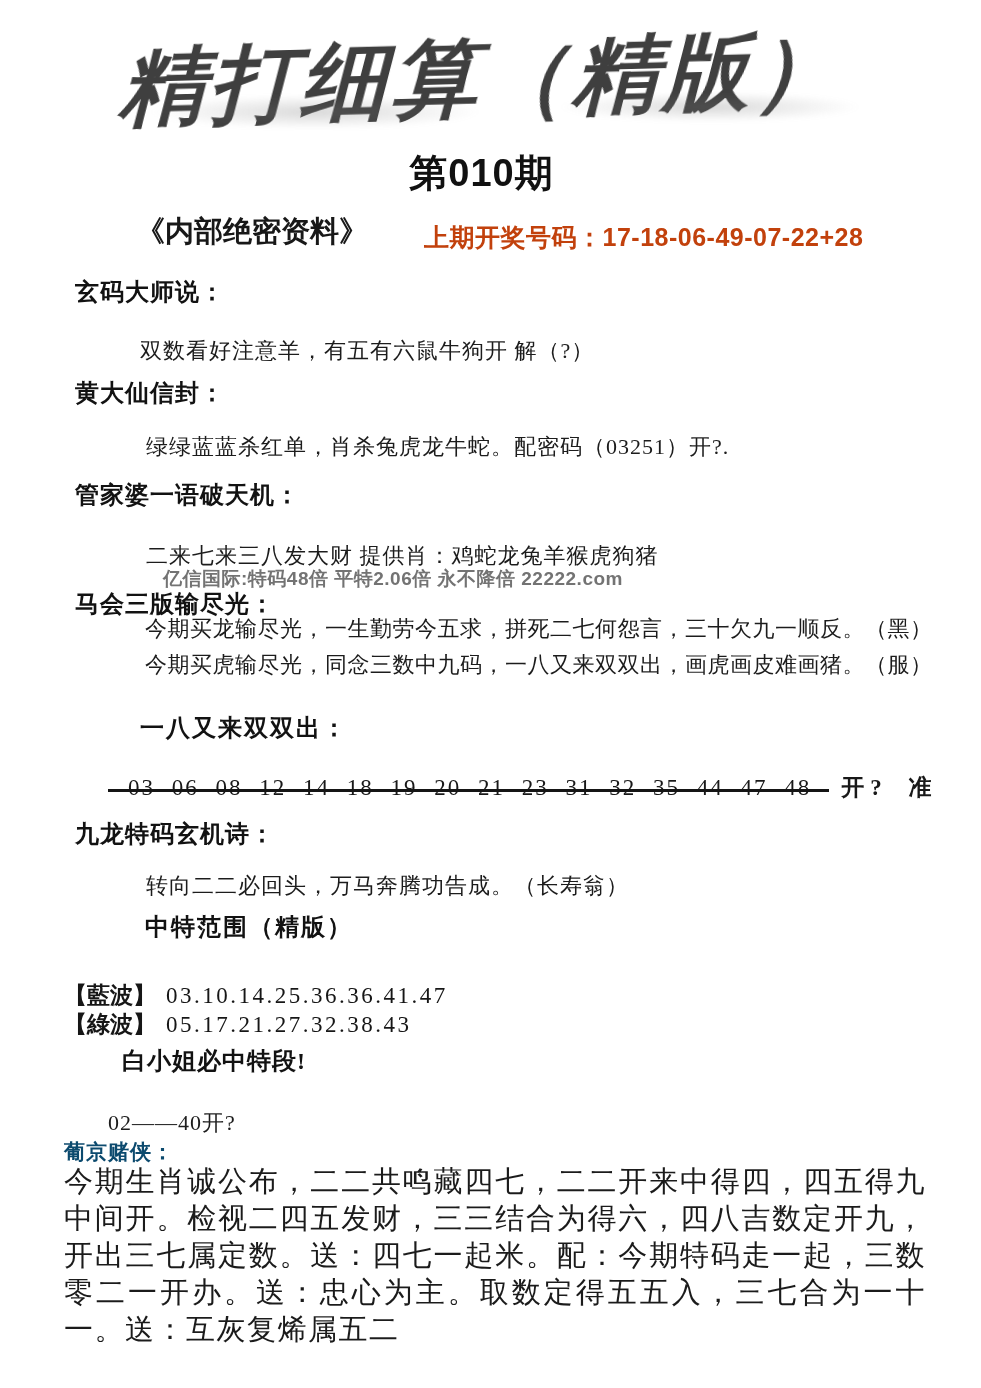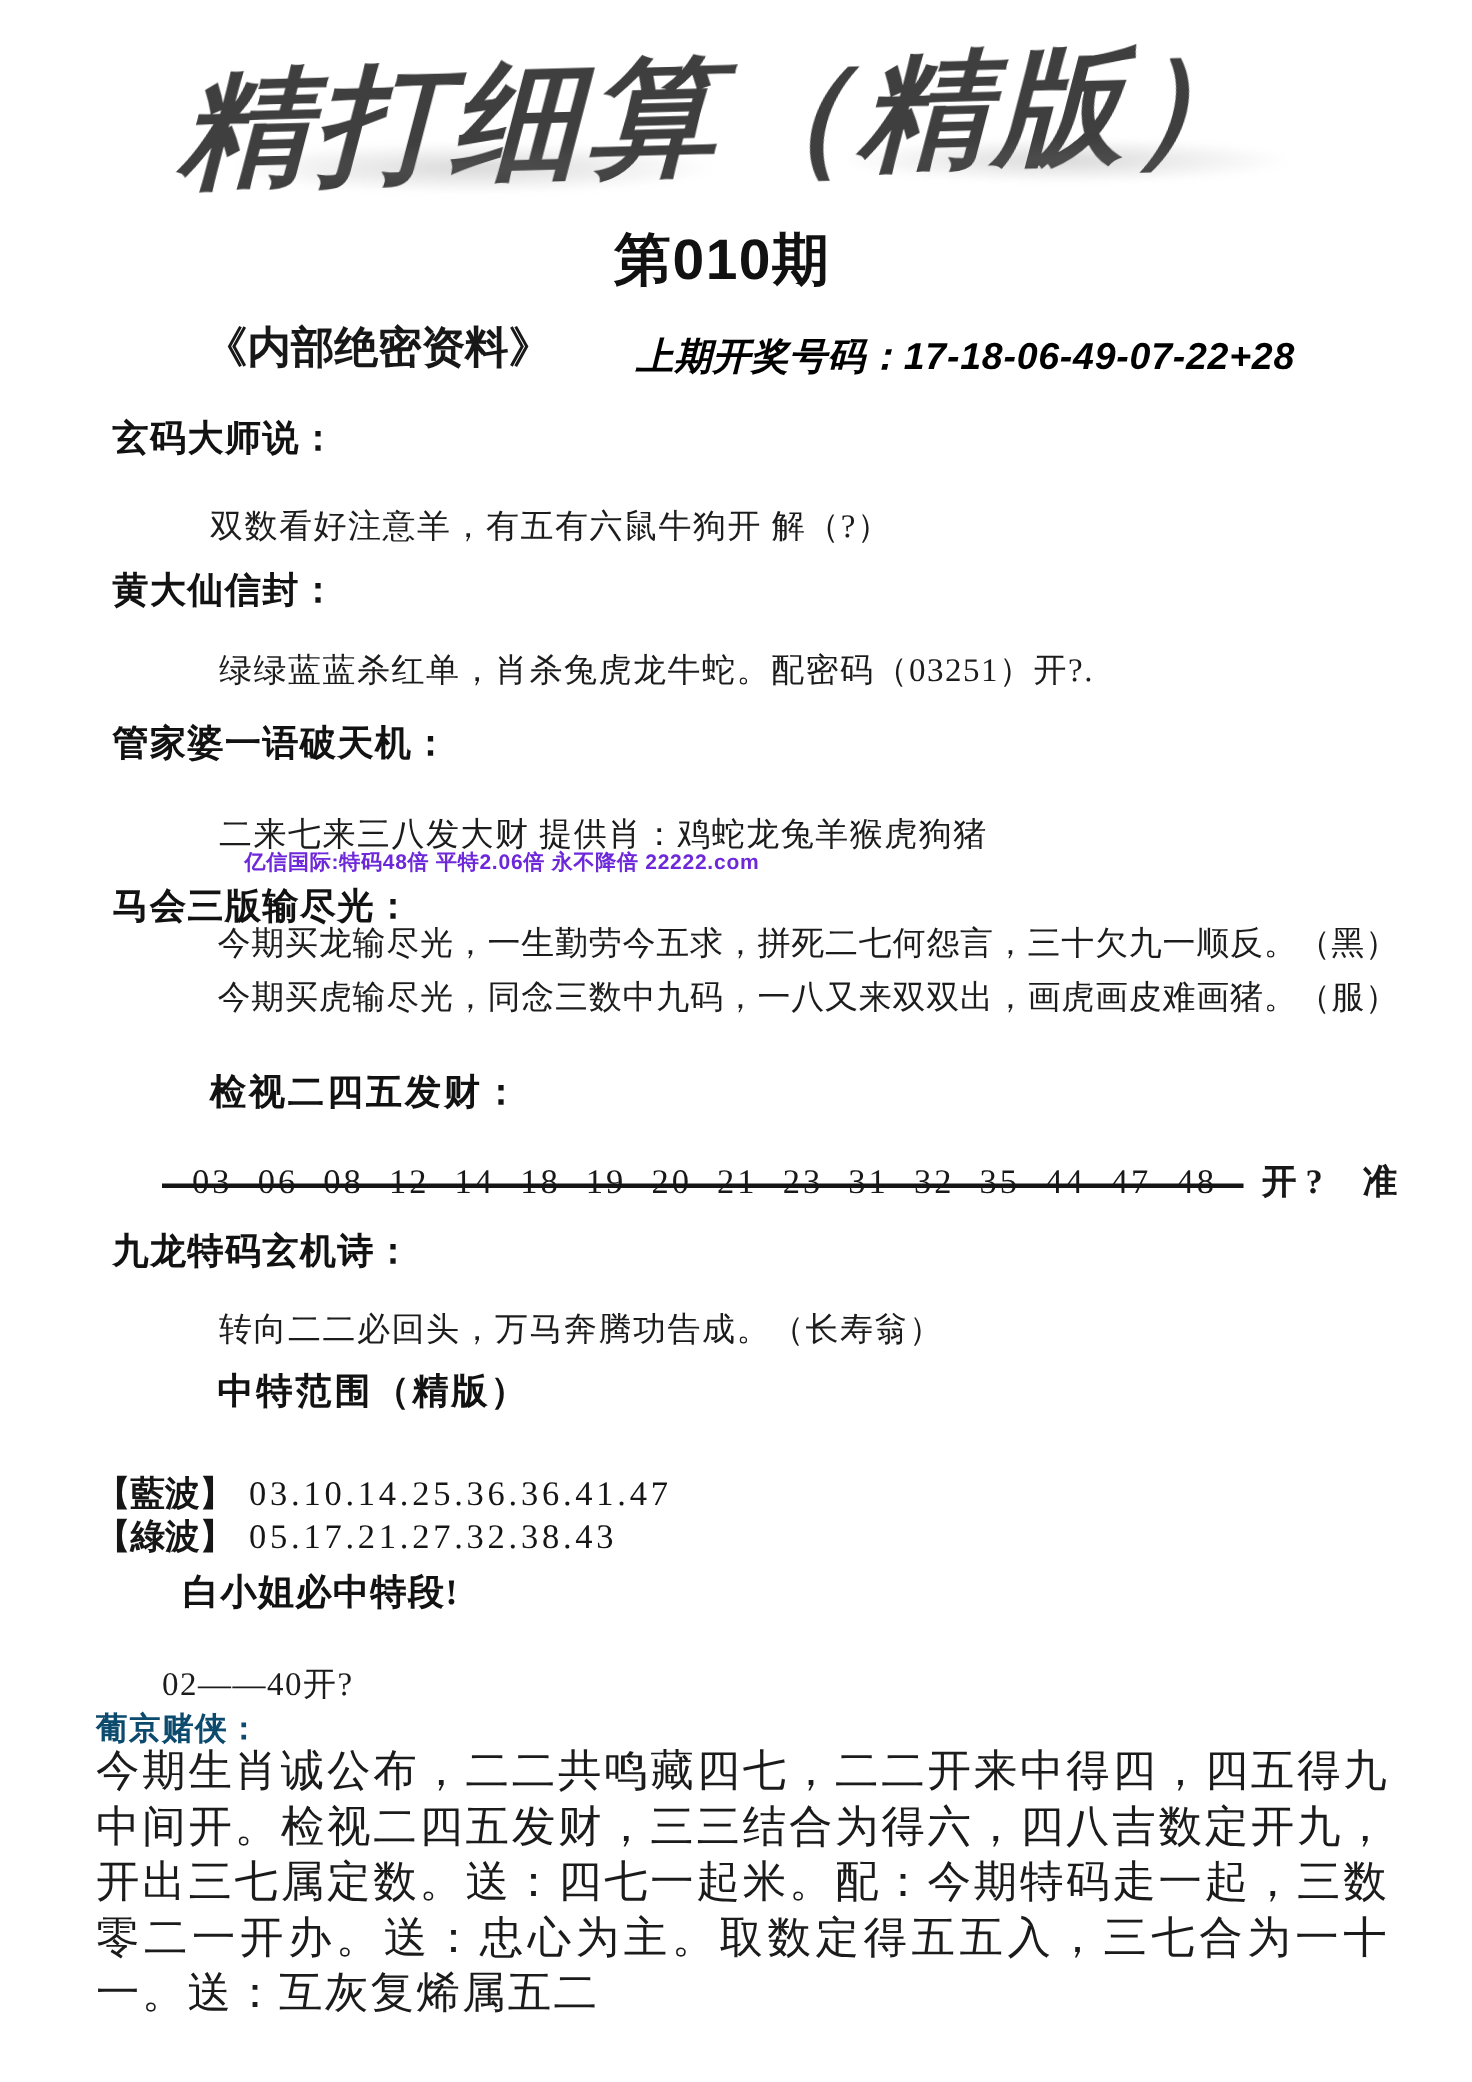--- a/index.html
+++ b/index.html
@@ -32,27 +32,27 @@
     font-size:38px;font-weight:bold;letter-spacing:1px;color:#111;
   }
   
   .secret-label{
     left:136px;top:212px;
     font-size:29px;font-weight:bold;letter-spacing:0px;color:#181818;
   }
   .last-draw{
     left:424px;top:221px;
     font-family:"Liberation Sans","DejaVu Sans",sans-serif;
-    font-size:25px;font-weight:bold;color:#000000;letter-spacing:0.5px;font-style:italic;
+    font-size:25px;font-weight:bold;color:#c2410c;letter-spacing:0.5px;
   }
   
   .h-sec{font-size:24px;font-weight:bold;letter-spacing:1px;color:#121212;}
   .t-body{font-size:22px;letter-spacing:1px;color:#1c1c1c;white-space:nowrap;}
   .t-ad{font-family:"Liberation Sans","DejaVu Sans",sans-serif;
-        font-size:14px;font-weight:bold;color:#6d28d9;letter-spacing:0.5px;}
+        font-size:19px;font-weight:bold;color:#737373;letter-spacing:0.5px;}
   .poem-block{left:145px;top:611px;font-size:22px;line-height:35.5px;
         letter-spacing:0.5px;color:#1c1c1c;white-space:nowrap;}
   .bold-sub{font-size:24px;font-weight:bold;letter-spacing:2px;color:#121212;}
   
   .strike-row{left:124px;top:772px;font-size:23px;letter-spacing:2px;
         word-spacing:9px;color:#181818;white-space:nowrap;}
   .strike{position:relative;display:inline-block;padding:0 4px;}
   .strike::after{
     content:"";position:absolute;left:-16px;right:-14px;top:55%;
     border-top:3px solid #151515;
@@ -93,21 +93,21 @@
   <div class="abs h-sec" style="left:75px;top:479px;">管家婆一语破天机：</div>
   <div class="abs t-body" style="left:146px;top:541px;">二来七来三八发大财 提供肖：鸡蛇龙兔羊猴虎狗猪</div>
   <div class="abs t-ad" style="left:163px;top:566px;">亿信国际:特码48倍 平特2.06倍 永不降倍 22222.com</div>
 
   <div class="abs h-sec" style="left:75px;top:588px;">马会三版输尽光：</div>
   <div class="abs poem-block">
     <div>今期买龙输尽光，一生勤劳今五求，拼死二七何怨言，三十欠九一顺反。（黑）</div>
     <div>今期买虎输尽光，同念三数中九码，一八又来双双出，画虎画皮难画猪。（服）</div>
   </div>
 
-  <div class="abs bold-sub" style="left:140px;top:712px;">检视二四五发财：</div>
+  <div class="abs bold-sub" style="left:140px;top:712px;">一八又来双双出：</div>
   <div class="abs strike-row">
     <span class="strike">03 06 08 12 14 18 19 20 21 23 31 32 35 44 47 48</span><span class="verdict">开? 准</span>
   </div>
 
   <div class="abs h-sec" style="left:75px;top:818px;">九龙特码玄机诗：</div>
   <div class="abs t-body" style="left:146px;top:871px;">转向二二必回头，万马奔腾功告成。（长寿翁）</div>
 
   <div class="abs bold-sub" style="left:145px;top:911px;">中特范围（精版）</div>
   <div class="abs wave-row" style="top:980px;">
     <span class="wave-label">【藍波】</span><span class="wave-nums">03.10.14.25.36.36.41.47</span>

